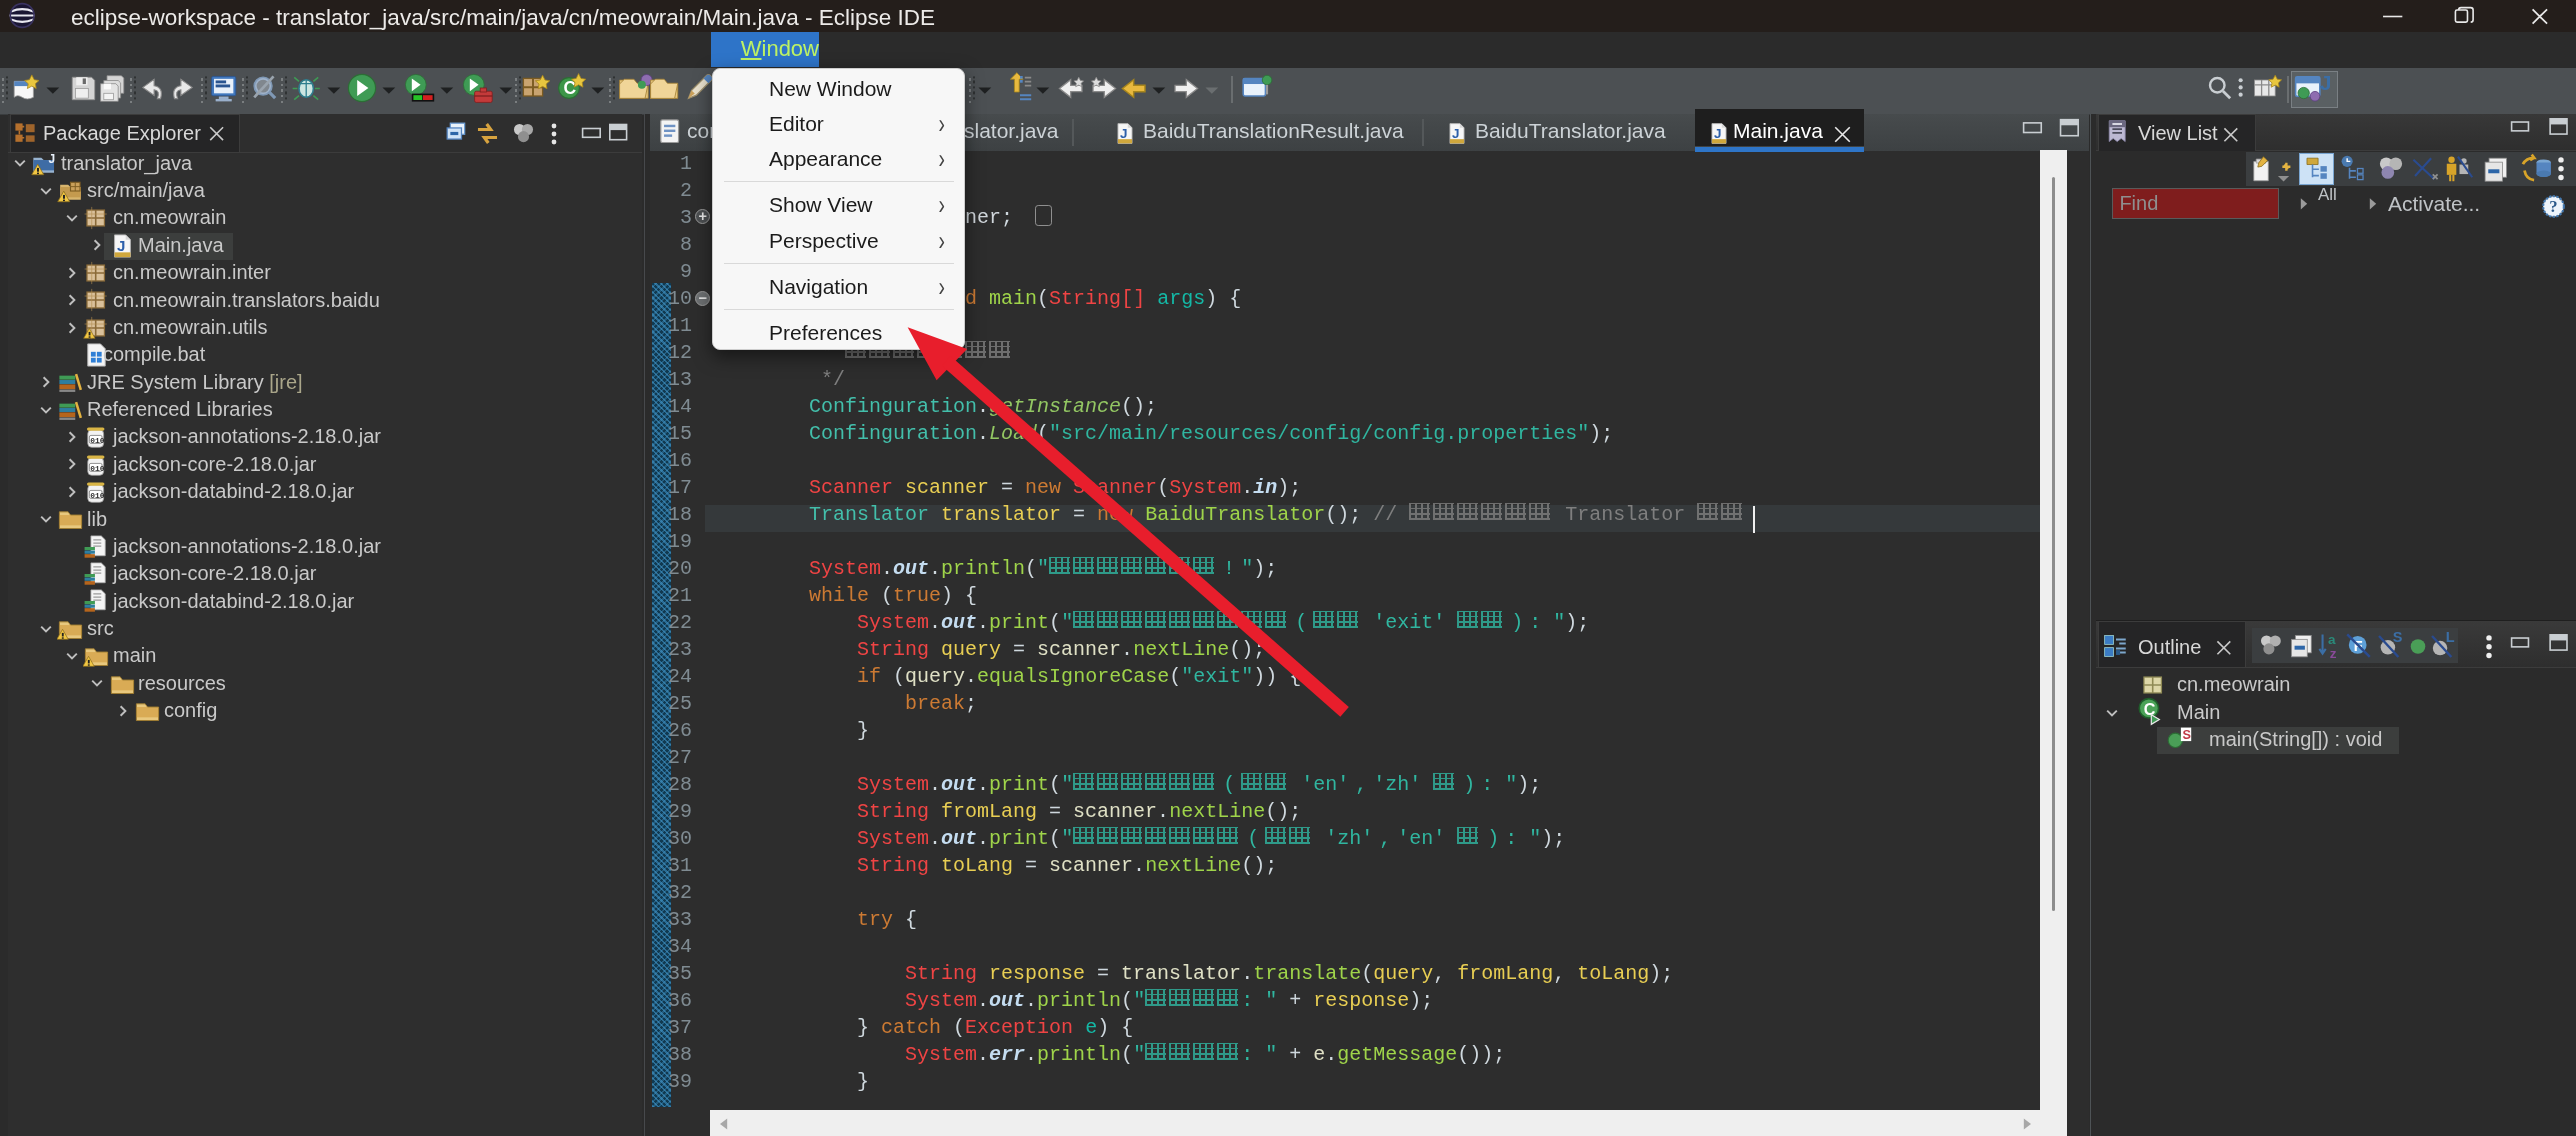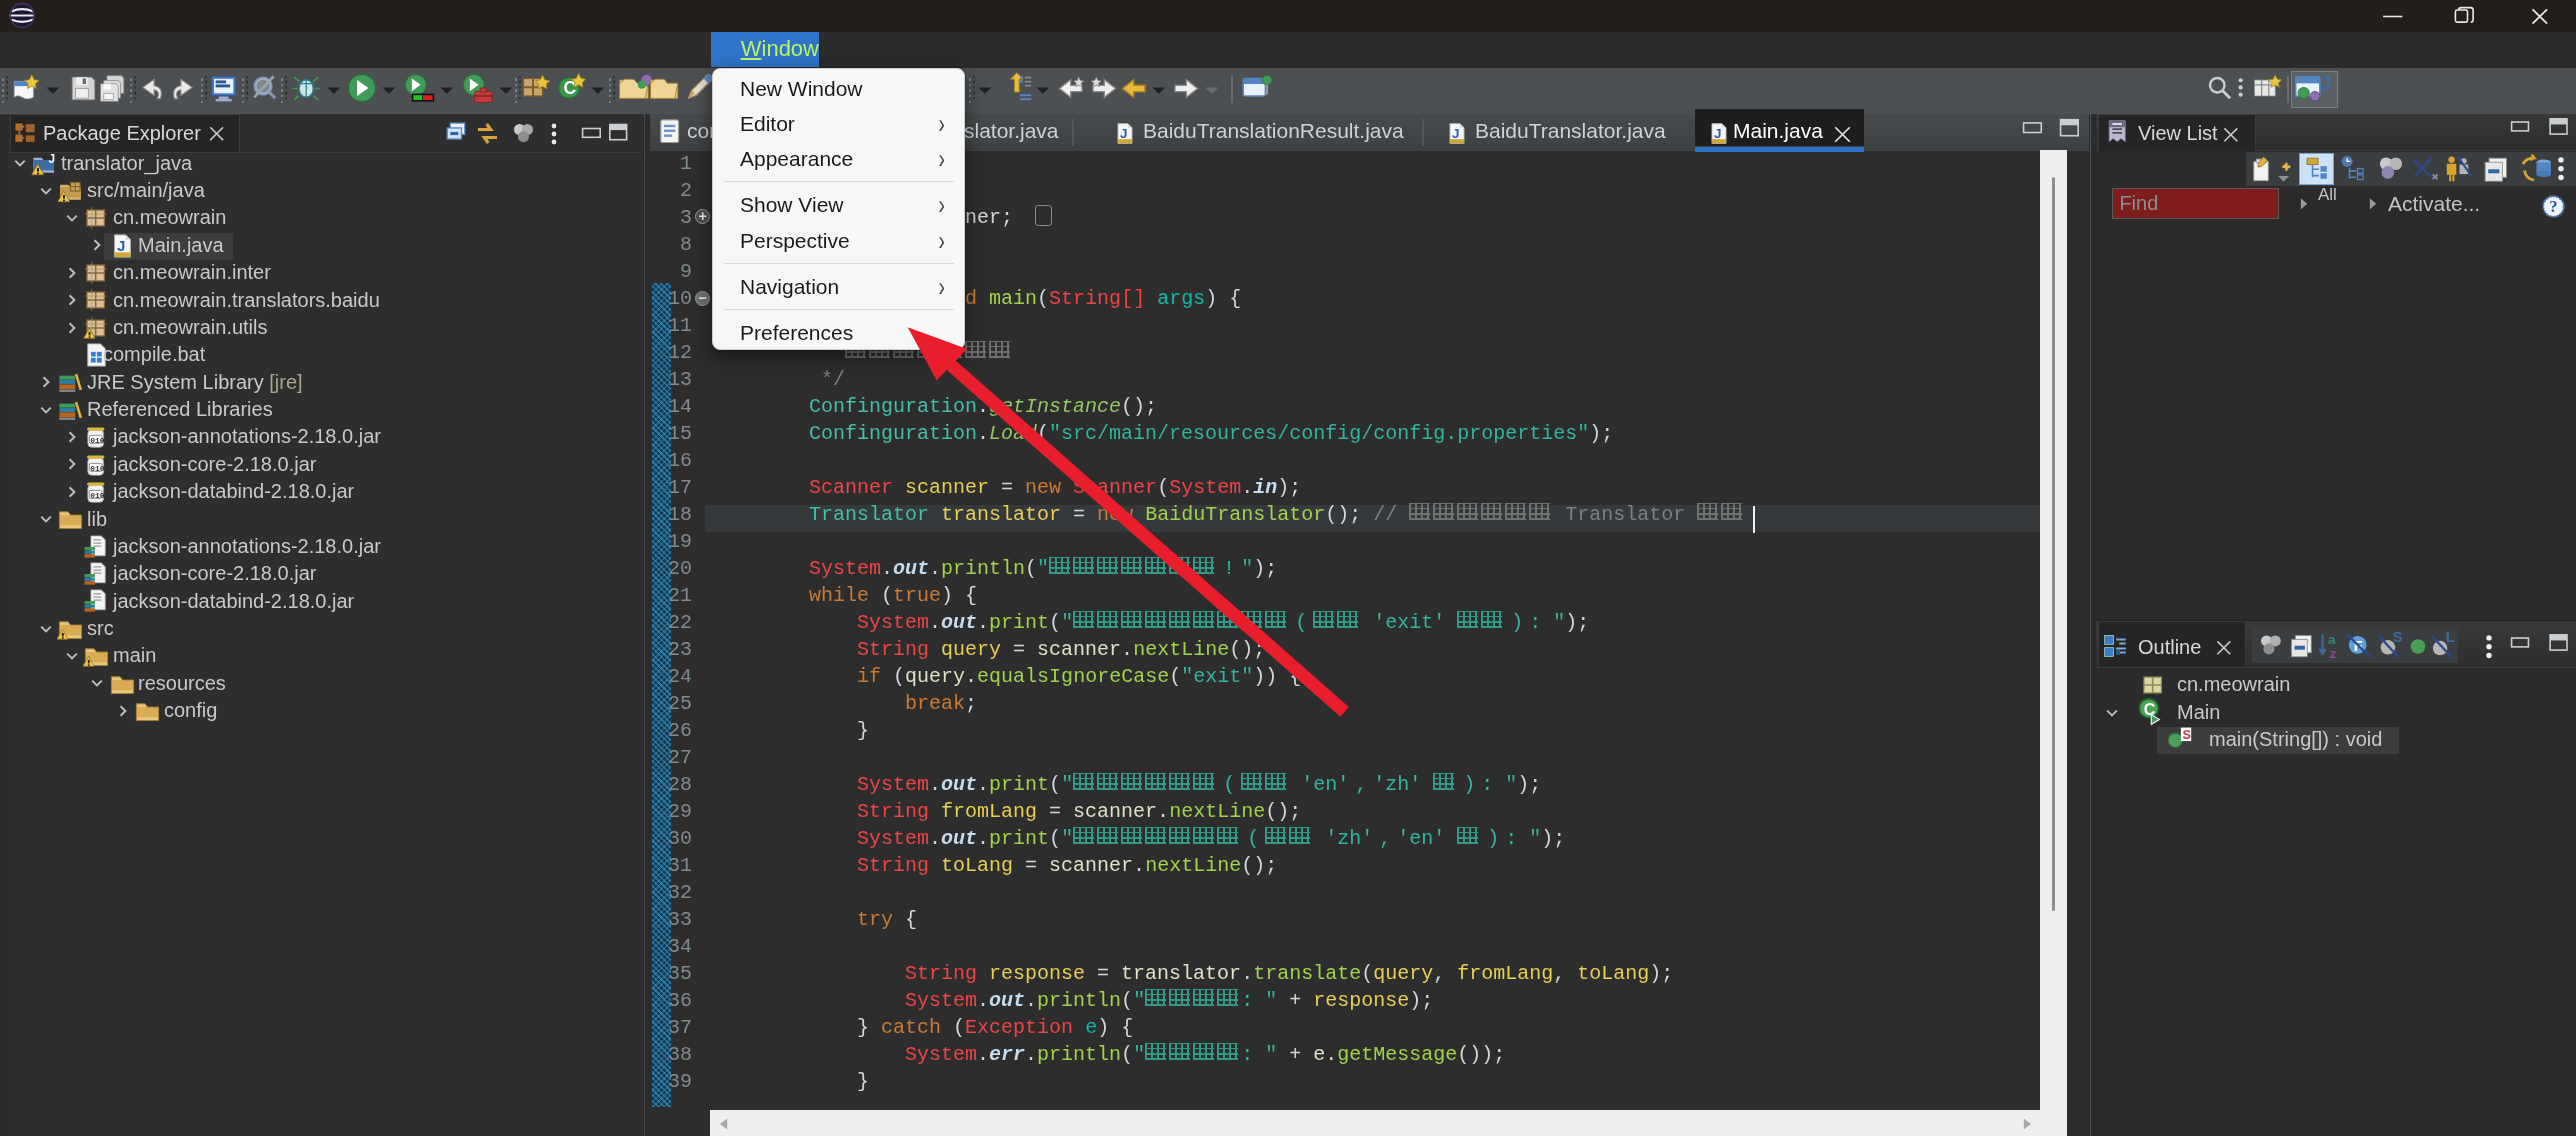--- a/index.html
+++ b/index.html
@@ -59,21 +59,21 @@
 #outhead{left:2096px;top:621px;width:480px;height:47px;background:linear-gradient(#3a3a3a,#2e2e2e);border-bottom:0.8px solid #3c3c3c}
 #outtab{left:2098px;top:621px;width:148px;height:46px;background:#252526;border:0.8px solid #3c3c3c;border-bottom:none}
 
 .trow{position:absolute;color:#c9c9c9;font-size:20px;height:27px;line-height:27px}
 .selrow{position:absolute;background:#3c3e3d}
 .g{color:#aaa68a}
 svg{display:block}
 .foldbox{display:inline-block;width:17.7px;height:21px;border:1.6px solid #8f8f8f;border-radius:3.2px;vertical-align:-3.2px;margin-left:9.7px}
 
 #menu{left:712px;top:68px;width:253px;height:282px;background:#f7f7f7;border:0.8px solid #cdcdcd;border-radius:8px;box-shadow:0 6.4px 17.7px rgba(0,0,0,.5);color:#1b1b1b;font-size:21px}
-.mitem{position:absolute;left:0;width:253px;height:35px;line-height:35px;padding-left:27px}
+.mitem{position:absolute;left:0;width:253px;height:35px;line-height:35px;padding-left:56px}
 .msub{position:absolute;right:21px;font-size:19.3px;color:#444;transform:scaleY(1.4)}
 .msep{position:absolute;left:11.3px;width:230px;height:0.8px;background:#d9d9d9}
 
 #redarrow{left:869px;top:306px;width:515px;height:435px;pointer-events:none}
 
 .foldc{position:absolute;width:15.3px;height:15.3px;border-radius:50%;border:1.2px solid #9a9a9a;background:#4c4f51;color:#e8e8e8;font-size:14.5px;line-height:13.7px;text-align:center;font-weight:bold}
 </style></head>
 <body>
 <div id="stage">
 
@@ -174,20 +174,21 @@
         </g>
 <g id="i-outline">
           <rect x="2" y="3" width="11" height="11" fill="#3b7cc4" stroke="#9cc" stroke-width="1"></rect>
           <rect x="2" y="18" width="11" height="11" fill="#3b7cc4" stroke="#9cc" stroke-width="1"></rect>
           <path d="M16 8 h12 M20 13 h8 M20 24 h8 M16 19 h12" stroke="#7da7cc" stroke-width="2.4"></path>
           <rect x="16" y="21" width="5" height="6" fill="#2a5a8a"></rect>
         </g>
 </defs>
 </svg>
   <div class="abs" id="titlebar"></div>
+  <div class="abs" id="title-text">eclipse-workspace - translator_java/src/main/java/cn/meowrain/Main.java - Eclipse IDE</div>
   <svg class="abs" style="left:6.4px;top:2.4px" width="34" height="27" viewBox="0 0 42 34">
       <circle cx="20" cy="17" r="15" fill="#1a1633"></circle>
       <path d="M6 12 q14 -6 28 0 M4 17 h32 M6 22 q14 6 28 0" stroke="#e8e8f0" stroke-width="2.6" fill="none"></path>
       <circle cx="20" cy="17" r="15" fill="none" stroke="#3a3360" stroke-width="2"></circle>
     </svg>
   <svg class="abs" style="left:2375px;top:6.4px" width="193" height="21" viewBox="0 0 240 26">
       <path d="M10 13 h24" stroke="#e8e8e8" stroke-width="2"></path>
       <rect x="100" y="5" width="15" height="15" rx="2" fill="none" stroke="#e8e8e8" stroke-width="2"></rect>
       <path d="M104 5 v-0 q0 -3 3 -3 h12 q3 0 3 3 v12 q0 3 -3 3" fill="none" stroke="#e8e8e8" stroke-width="2"></path>
       <path d="M196 4 l18 18 M214 4 l-18 18" stroke="#e8e8e8" stroke-width="2.2"></path>

